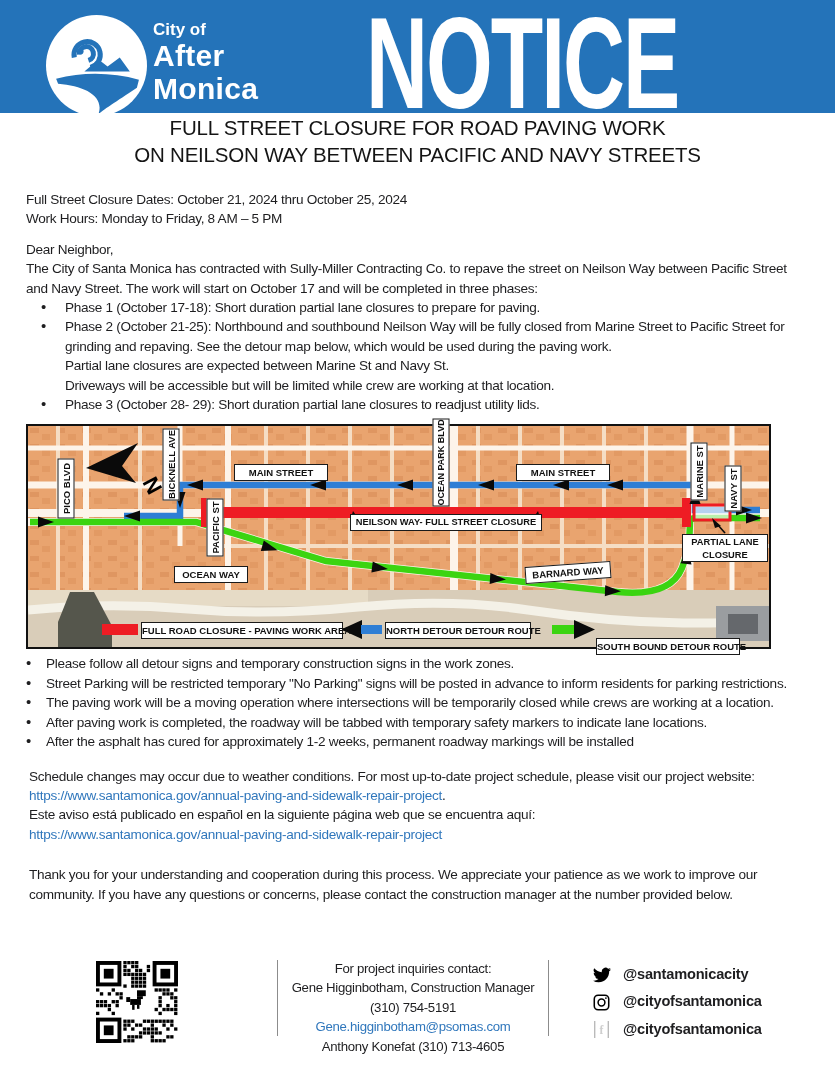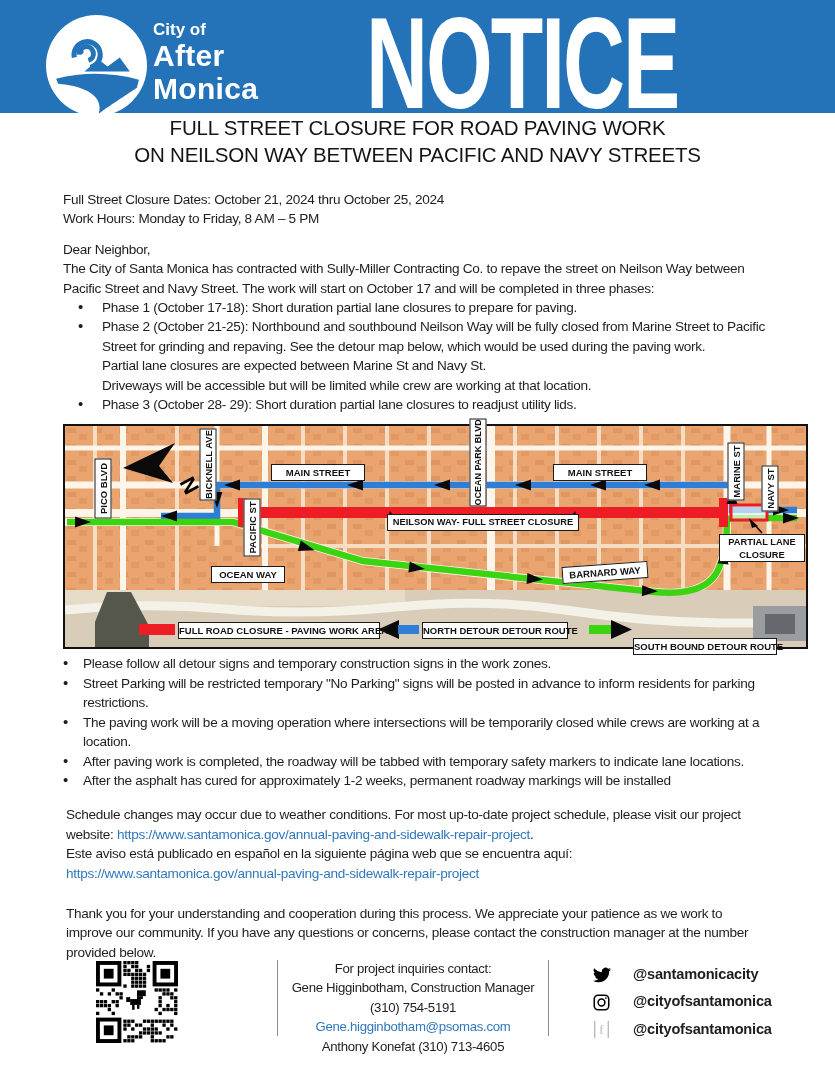--- a/index.html
+++ b/index.html
@@ -10,21 +10,21 @@
   .header{position:relative;height:113px;background:#2473b9;overflow:hidden}
   .logo-badge{position:absolute;left:46px;top:15px;width:101px;height:101px}
   .logo-text{position:absolute;left:153px;top:20px;color:#fff;font-weight:bold}
   .logo-text .l1{font-size:17px;line-height:19px;letter-spacing:0}
   .logo-text .l2{font-size:30px;line-height:33px;letter-spacing:.3px}
   .notice{position:absolute;left:366px;bottom:-15px;font-size:130px;font-weight:bold;color:#fff;
           letter-spacing:-3px;transform:scaleX(.66);transform-origin:left bottom;white-space:nowrap;line-height:1}
   
   .doc-title{text-align:center;font-weight:normal;font-size:20.5px;line-height:26.5px;margin-top:2px;letter-spacing:-.2px;color:#141414}
   
-  .content{padding:0 63px}
+  .content{padding:0 26px}
   .info{margin-top:22px}
   .letter{margin-top:11px}
   .salutation{margin-bottom:0}
   ul{margin:0;padding:0;list-style:none}
   .phases li{position:relative;padding-left:39px}
   .phases li::before{content:"\2022";position:absolute;left:15px;top:-1px;font-size:15px}
   .notes{margin-top:5px}
   .notes li{position:relative;padding-left:20px}
   .notes li::before{content:"\2022";position:absolute;left:0;top:-1px;font-size:15px}
   .schedule{margin-top:15px;padding-left:3px}
@@ -38,21 +38,21 @@
           box-sizing:border-box;z-index:2}
   .v{transform:rotate(-90deg)}
   .two-line{white-space:normal;height:28px;line-height:12.5px;padding-top:1px}
   
   .footer{position:absolute;left:0;top:956px;width:683px;height:96px}
   .qr{position:absolute;left:96px;top:5px;width:82px;height:82px}
   .fdivider{position:absolute;top:4px;height:76px;width:1px;background:#8c8c8c}
   .d1{left:277px}.d2{left:548px}
   .contact{position:absolute;left:281px;top:3px;width:264px;text-align:center;font-size:13.2px;line-height:19.4px}
   .social{position:absolute;left:592px;top:9px}
-  .social-row{display:flex;align-items:center;gap:22px;margin-bottom:8px;font-weight:bold;font-size:14.6px;letter-spacing:-.2px}
+  .social-row{display:flex;align-items:center;gap:12px;margin-bottom:8px;font-weight:bold;font-size:14.6px;letter-spacing:-.2px}
   .social-row .ic{width:19px;height:19px;display:flex;align-items:center;justify-content:center}
 </style>
 </head>
 <body>
 
 <div class="header">
   <svg class="logo-badge" viewBox="0 0 100 100">
     <circle cx="50" cy="50" r="50" fill="#ffffff"></circle>
     <g fill="none" stroke="#2473b9" stroke-width="5">
       <path d="M28,42 a13,13 0 1,1 16,10"></path>

